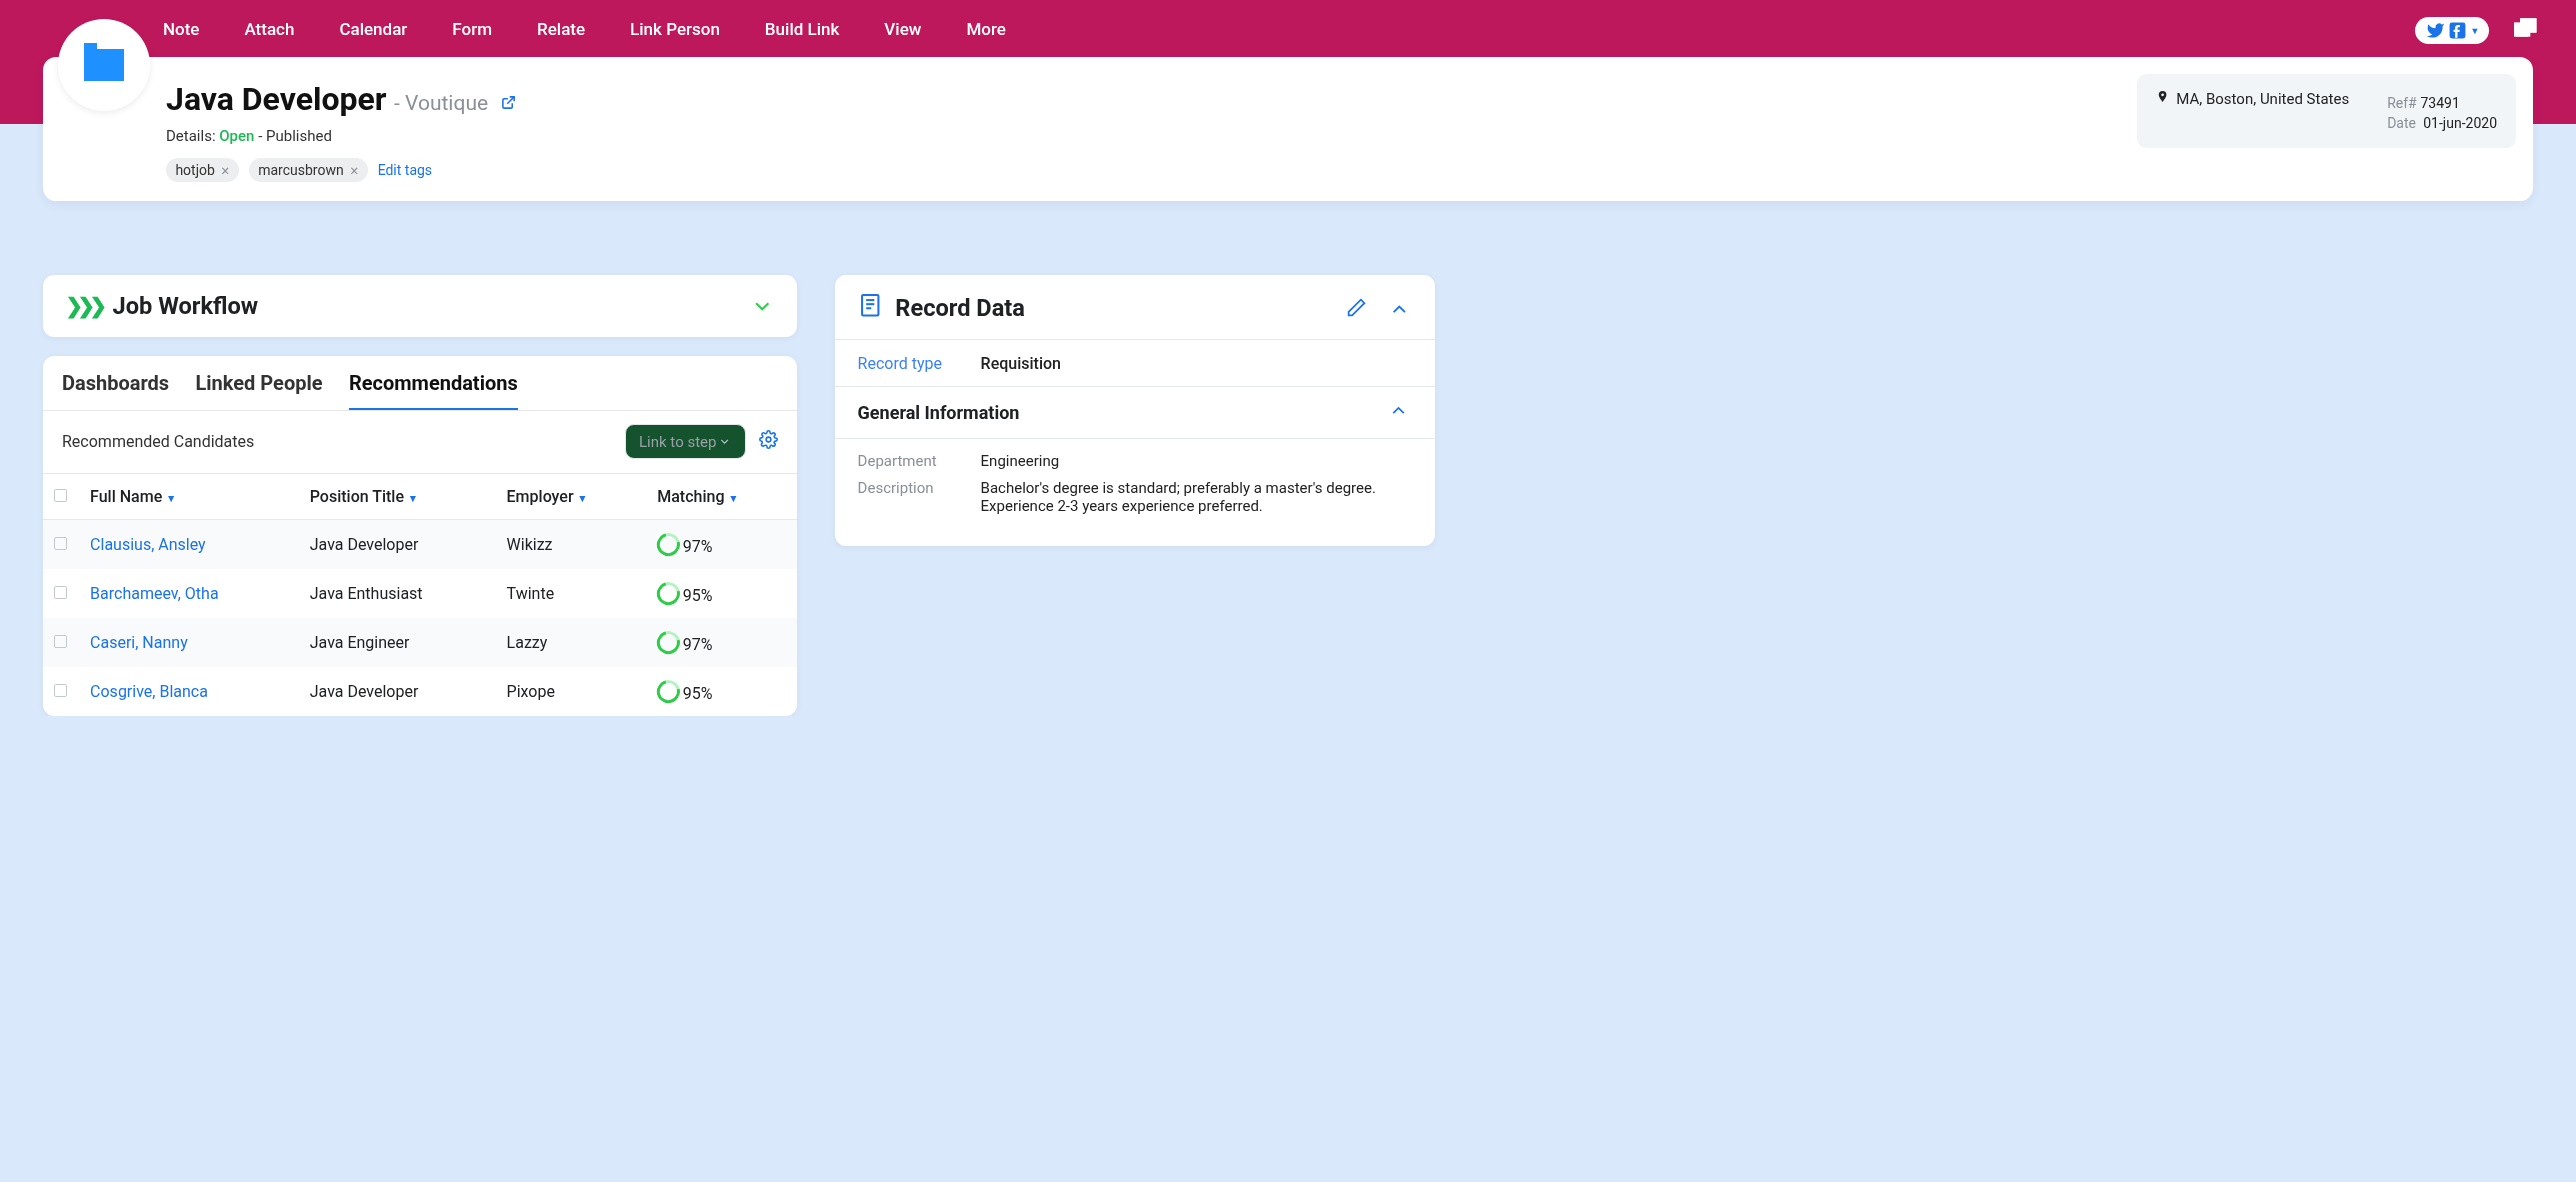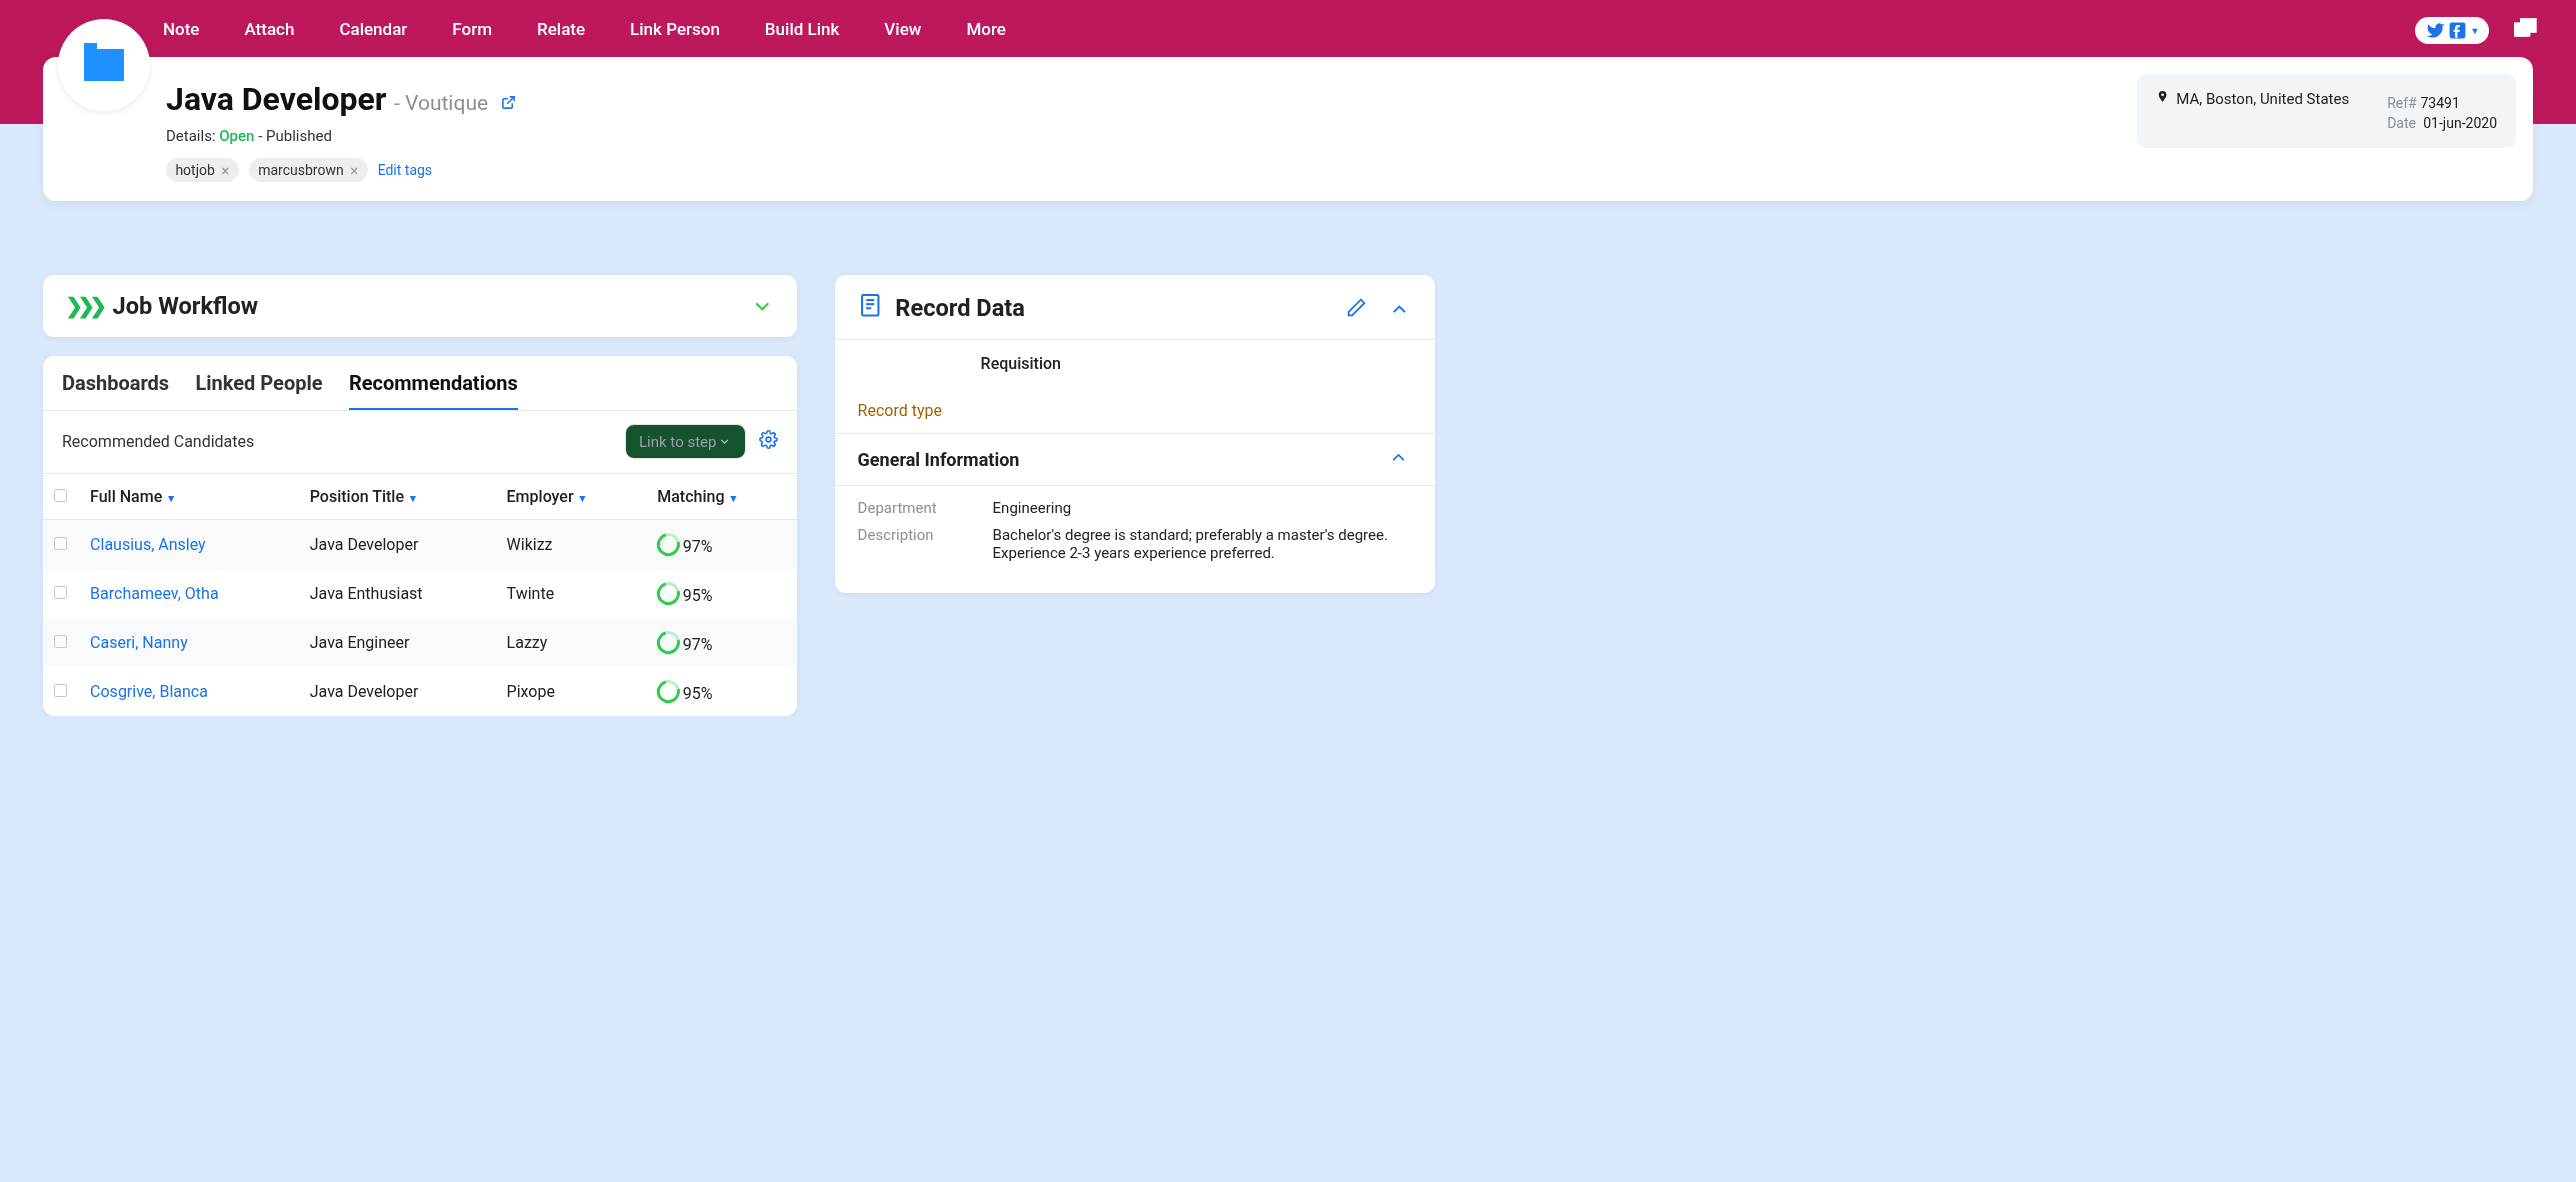--- a/index.html
+++ b/index.html
@@ -286,41 +286,41 @@
   font-weight: 700;
   flex: 1;
 }
 .edit-pencil { color: #1a73e8; cursor: pointer; margin-right: 7.5px; }
 .record-row {
   display: flex;
   padding: 13.2px 22.6px;
   border-bottom: 0.9px solid #e5e7eb;
   font-size: 16px;
 }
-.record-row .k { color: #a16207; width: 123px; margin-top: 47px; }
+.record-row .k { color: #3b82f6; width: 123px; }
 .record-row .v { color: #222; font-weight: 500; }
 .gi-header {
   display: flex;
   align-items: center;
   justify-content: space-between;
   padding: 13.2px 22.6px;
   font-size: 18px;
   font-weight: 700;
   border-bottom: 0.9px solid #e5e7eb;
 }
 .gi-body {
   padding: 13.2px 22.6px 21px 22.6px;
 }
 .gi-row {
   display: flex;
   font-size: 15px;
   margin-bottom: 9.4px;
   align-items: flex-start;
 }
-.gi-row .k { color: #8a8f98; width: 135px; flex-shrink: 0; }
+.gi-row .k { color: #8a8f98; width: 123px; flex-shrink: 0; }
 .gi-row .v { color: #222; }
 </style>
 </head>
 <body>
 
 <div class="topbar">
   <div class="topnav">
     <a>Note</a>
     <a>Attach</a>
     <a>Calendar</a>

